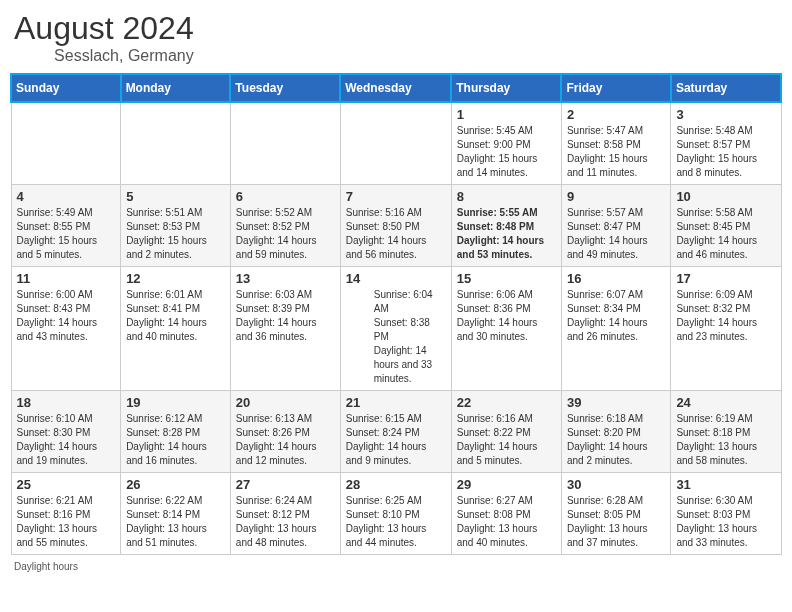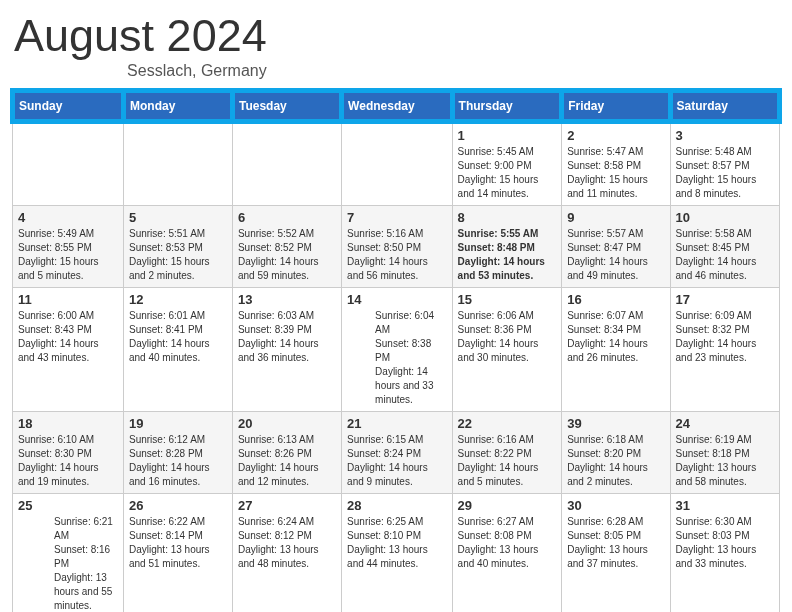--- a/index.html
+++ b/index.html
@@ -39,41 +39,41 @@
     .logo-icon {
       width: 28px;
       height: 28px;
       margin-left: 2px;
       margin-top: -2px;
     }
     .title-block {
       text-align: right;
     }
     .month-year {
-      font-size: 45px;
+      font-size: 32px;
       font-weight: normal;
       color: #333;
     }
     .location {
       font-size: 16px;
       color: #555;
     }
     .calendar {
       width: 100%;
       border-collapse: collapse;
       font-size: 11px;
     }
     .calendar th {
       background: #2a6bbf;
       color: #fff;
       padding: 6px 4px;
       text-align: left;
       font-size: 12px;
       font-weight: bold;
-      border: 5px solid #0ea5e9;
+      border: 2px solid #0ea5e9;
     }
     .calendar td {
       border: 1px solid #ccc;
       vertical-align: top;
       padding: 4px 5px;
       width: 113px;
       min-height: 85px;
       background: #fff;
     }
     .calendar tr:nth-child(even) td {
@@ -270,21 +270,21 @@
         <td>
           <span class="day-num">24</span>
           <div class="day-info" style="white-space: pre-line;">Sunrise: 6:19 AM
 Sunset: 8:18 PM
 Daylight: 13 hours and 58 minutes.</div>
         </td>
       </tr>
       <tr>
         <td>
           <span class="day-num">25</span>
-          <div class="day-info" style="white-space: pre-line; margin-left: 36px;">Sunrise: 6:21 AM
+          <div class="day-info" style="white-space: pre-line;">Sunrise: 6:21 AM
 Sunset: 8:16 PM
 Daylight: 13 hours and 55 minutes.</div>
         </td>
         <td>
           <span class="day-num">26</span>
           <div class="day-info" style="white-space: pre-line;">Sunrise: 6:22 AM
 Sunset: 8:14 PM
 Daylight: 13 hours and 51 minutes.</div>
         </td>
         <td>

